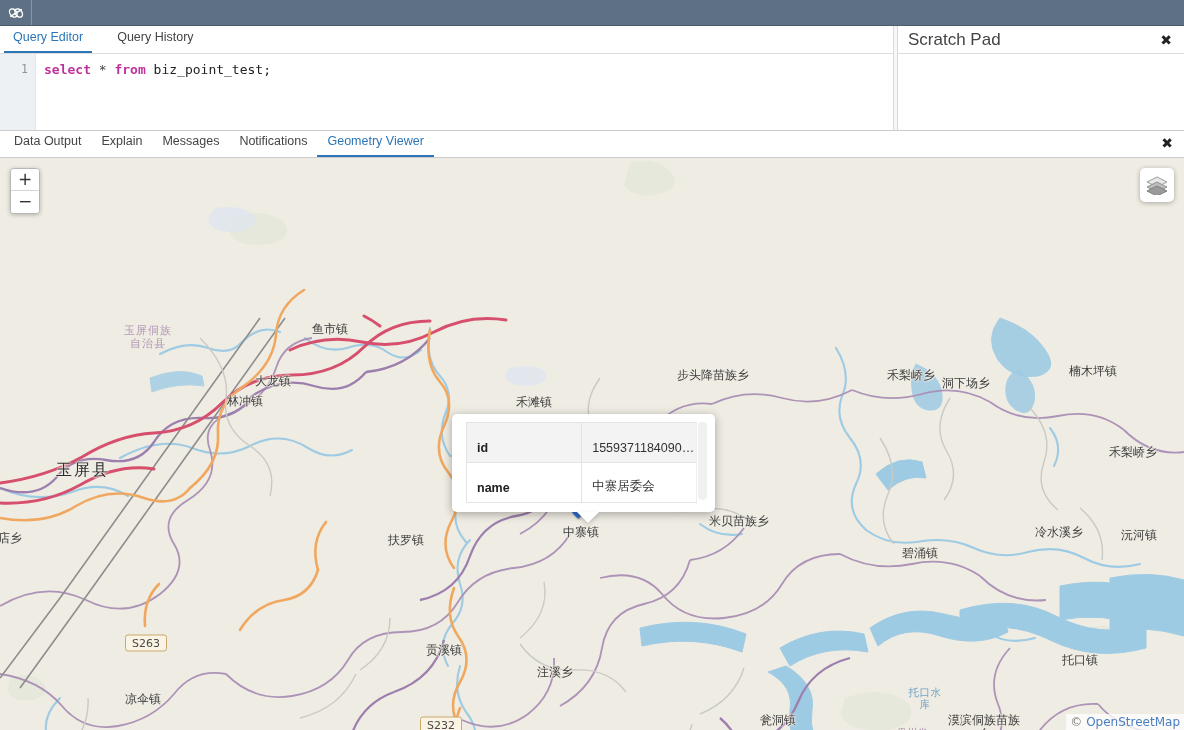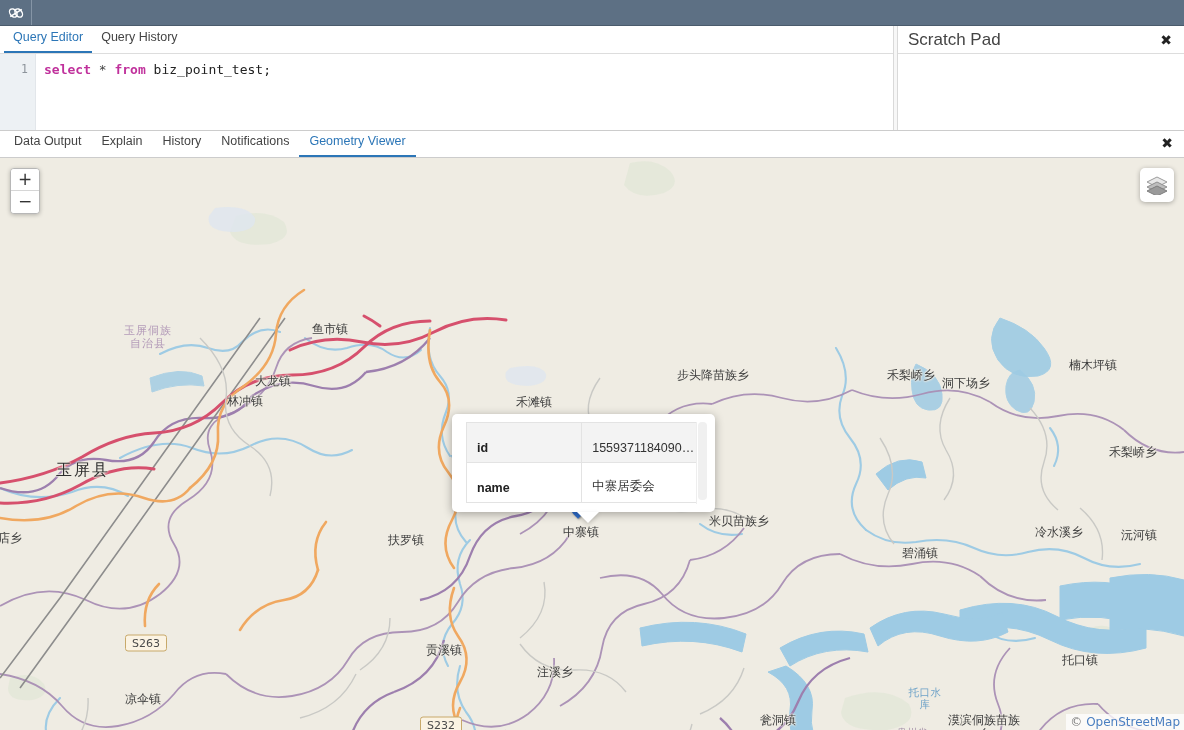--- a/index.html
+++ b/index.html
@@ -25,21 +25,21 @@
   }
 
   
   #upper {
     height: 105px; display: flex; position: relative;
     border-bottom: 1px solid #ccc;
   }
   #editor-pane { width: 893px; display: flex; flex-direction: column; position: relative; }
   #editor-tabs {
     height: 28px; background: #fff; border-bottom: 1px solid #ddd;
-    display: flex; align-items: flex-end; padding-left: 4px;
+    display: flex; align-items: flex-end; padding-left: 4px; gap: 16px;
   }
   .etab {
     font-size: 12.5px; color: #444; padding: 4px 9px 6px 9px;
     border-bottom: 2px solid transparent; cursor: pointer; line-height: 16px;
   }
   .etab.active { color: #2c76b7; border-bottom-color: #2c76b7; }
 
   #code-area { flex: 1; display: flex; background: #fff; }
   #gutter {
     width: 36px; background: #edf1f4; border-right: 1px solid #e2e6ea;
@@ -217,21 +217,21 @@
       <span class="label">Scratch Pad</span>
       <span class="close-x">✖</span>
     </div>
     <div id="scratch-body"></div>
   </div>
 </div>
 
 <div id="result-tabs">
   <div class="rtab">Data Output</div>
   <div class="rtab">Explain</div>
-  <div class="rtab">History</div>
+  <div class="rtab">Messages</div>
   <div class="rtab">Notifications</div>
   <div class="rtab active">Geometry Viewer</div>
   <span class="close-x">✖</span>
 </div>
 
 <div id="map">
 
   <svg id="map-canvas" viewBox="0 0 1184 572" preserveAspectRatio="none">
     <rect x="0" y="0" width="1184" height="572" fill="#efece3"></rect>
 
@@ -369,21 +369,21 @@
     <div class="maplabel town" style="left: 984px; top: 570px;">漠滨侗族苗族<br>乡</div>
     <div class="maplabel town" style="left: 1080px; top: 503px;">托口镇</div>
     <div class="maplabel town" style="left: 778px; top: 563px;">瓮洞镇</div>
     <div class="maplabel town" style="left: 555px; top: 515px;">注溪乡</div>
     <div class="maplabel town" style="left: 444px; top: 493px;">贡溪镇</div>
     <div class="maplabel town" style="left: 143px; top: 542px;">凉伞镇</div>
     <div class="maplabel town" style="left: 920px; top: 396px;">碧涌镇</div>
     <div class="maplabel town" style="left: 1139px; top: 378px;">沅河镇</div>
     <div class="maplabel town" style="left: 1059px; top: 375px;">冷水溪乡</div>
     <div class="maplabel town" style="left: 1133px; top: 295px;">禾梨峤乡</div>
-    <div class="maplabel town" style="left: 1093px; top: 208px;">楠木坪镇</div>
+    <div class="maplabel town" style="left: 1093px; top: 214px;">楠木坪镇</div>
     <div class="maplabel town" style="left: 966px; top: 226px;">洞下场乡</div>
     <div class="maplabel town" style="left: 911px; top: 218px;">禾梨峤乡</div>
     <div class="maplabel town" style="left: 406px; top: 383px;">扶罗镇</div>
     <div class="maplabel town" style="left: 581px; top: 375px;">中寨镇</div>
     <div class="maplabel town" style="left: 739px; top: 364px;">米贝苗族乡</div>
     <div class="maplabel town" style="left: 713px; top: 218px;">步头降苗族乡</div>
     <div class="maplabel town" style="left: 534px; top: 245px;">禾滩镇</div>
     <div class="maplabel town" style="left: 10px; top: 381px;">店乡</div>
     <div class="maplabel county" style="left: 83px; top: 312px;">玉屏县</div>
     <div class="maplabel town" style="left: 245px; top: 244px;">林冲镇</div>

